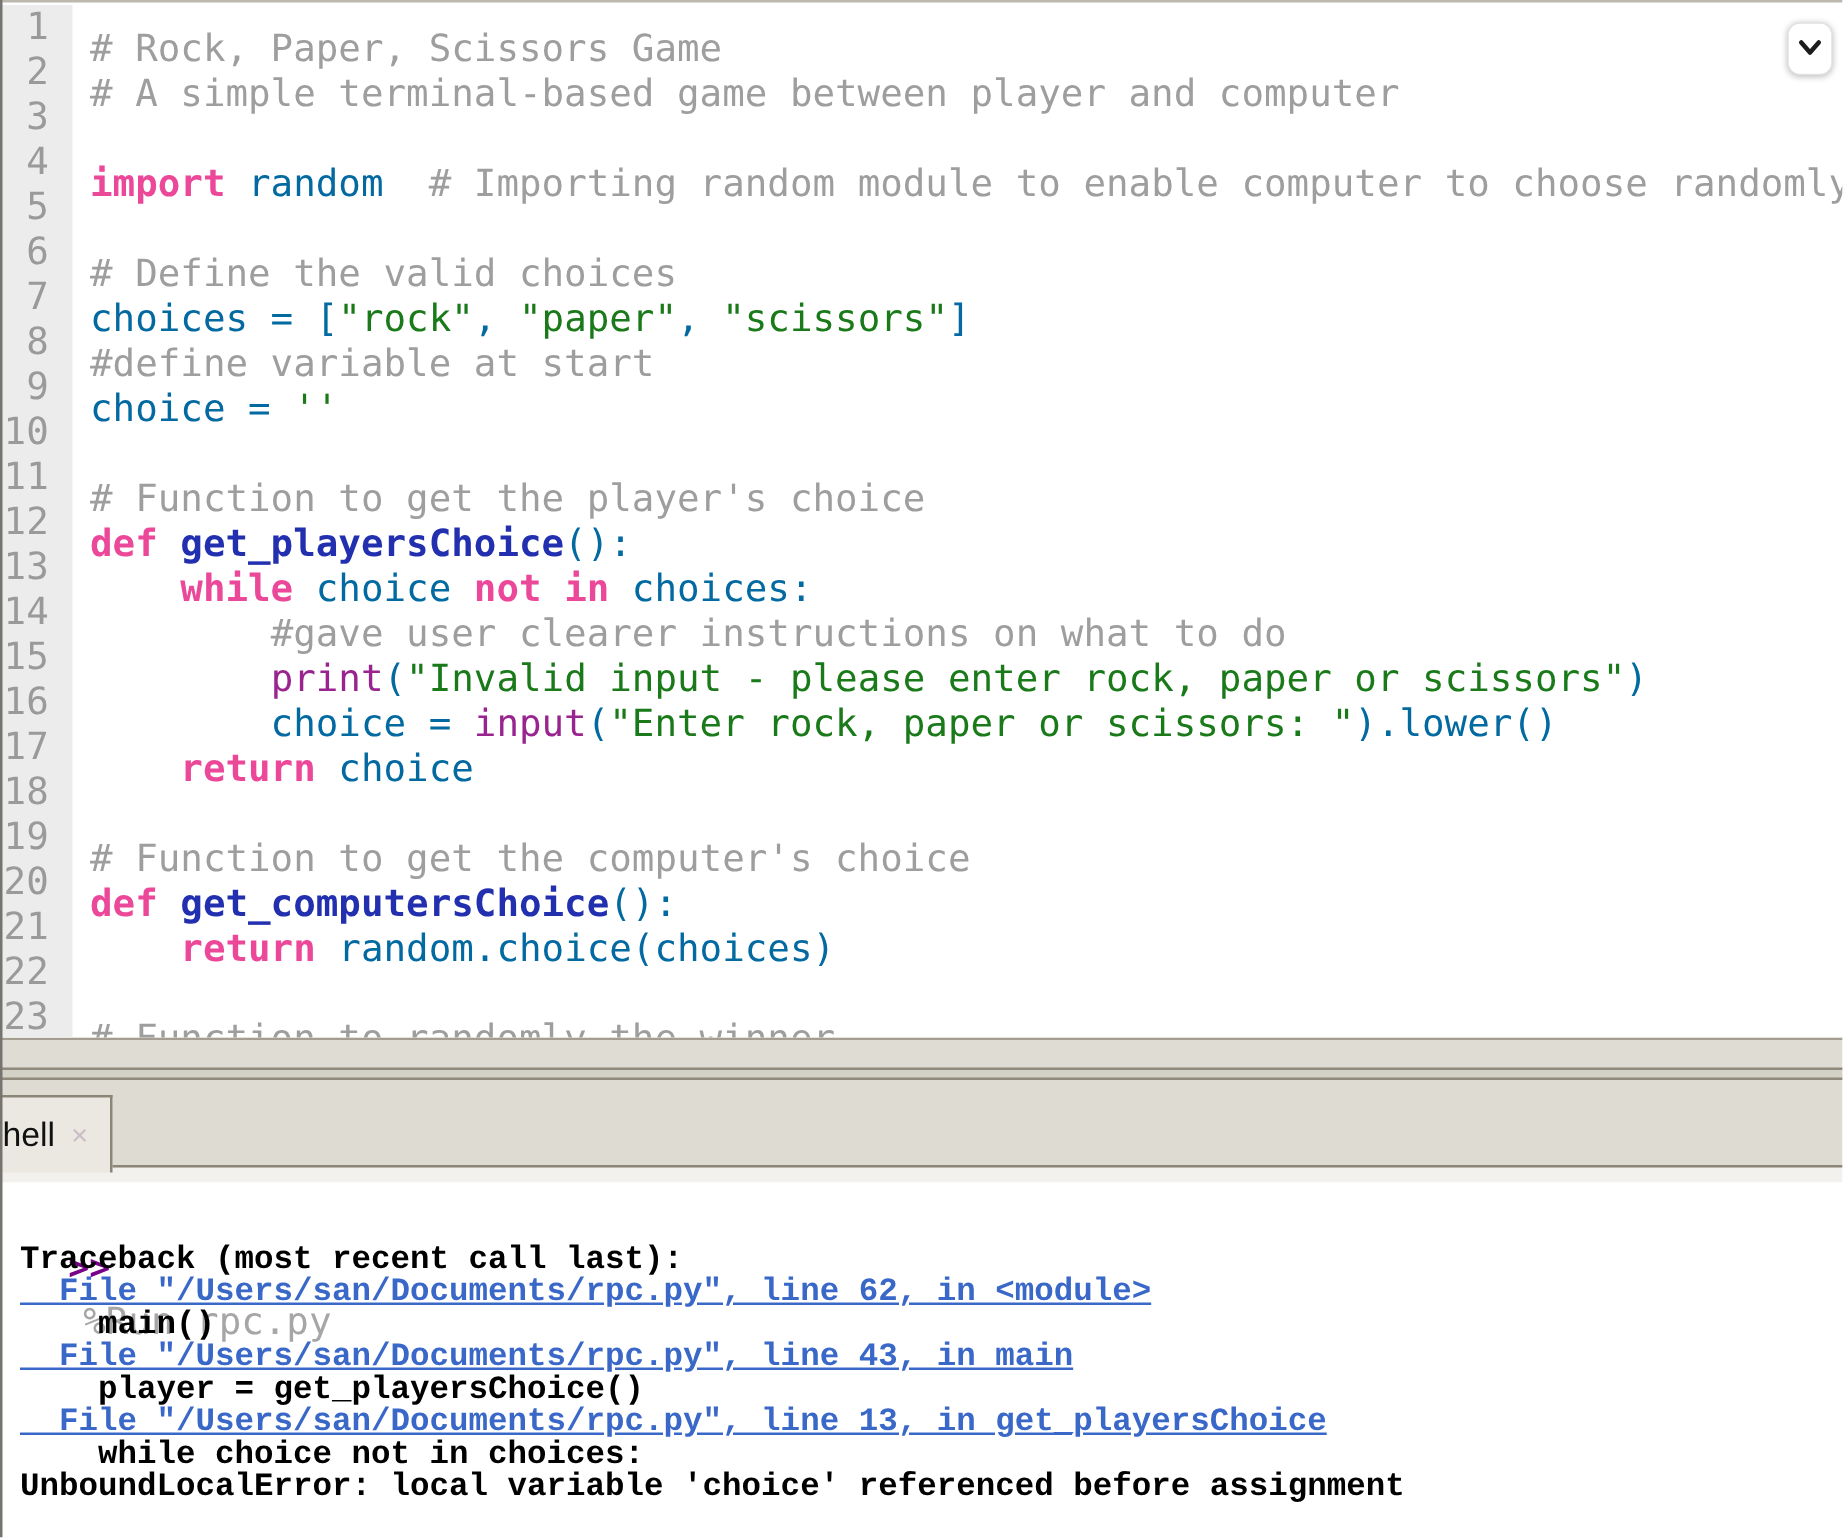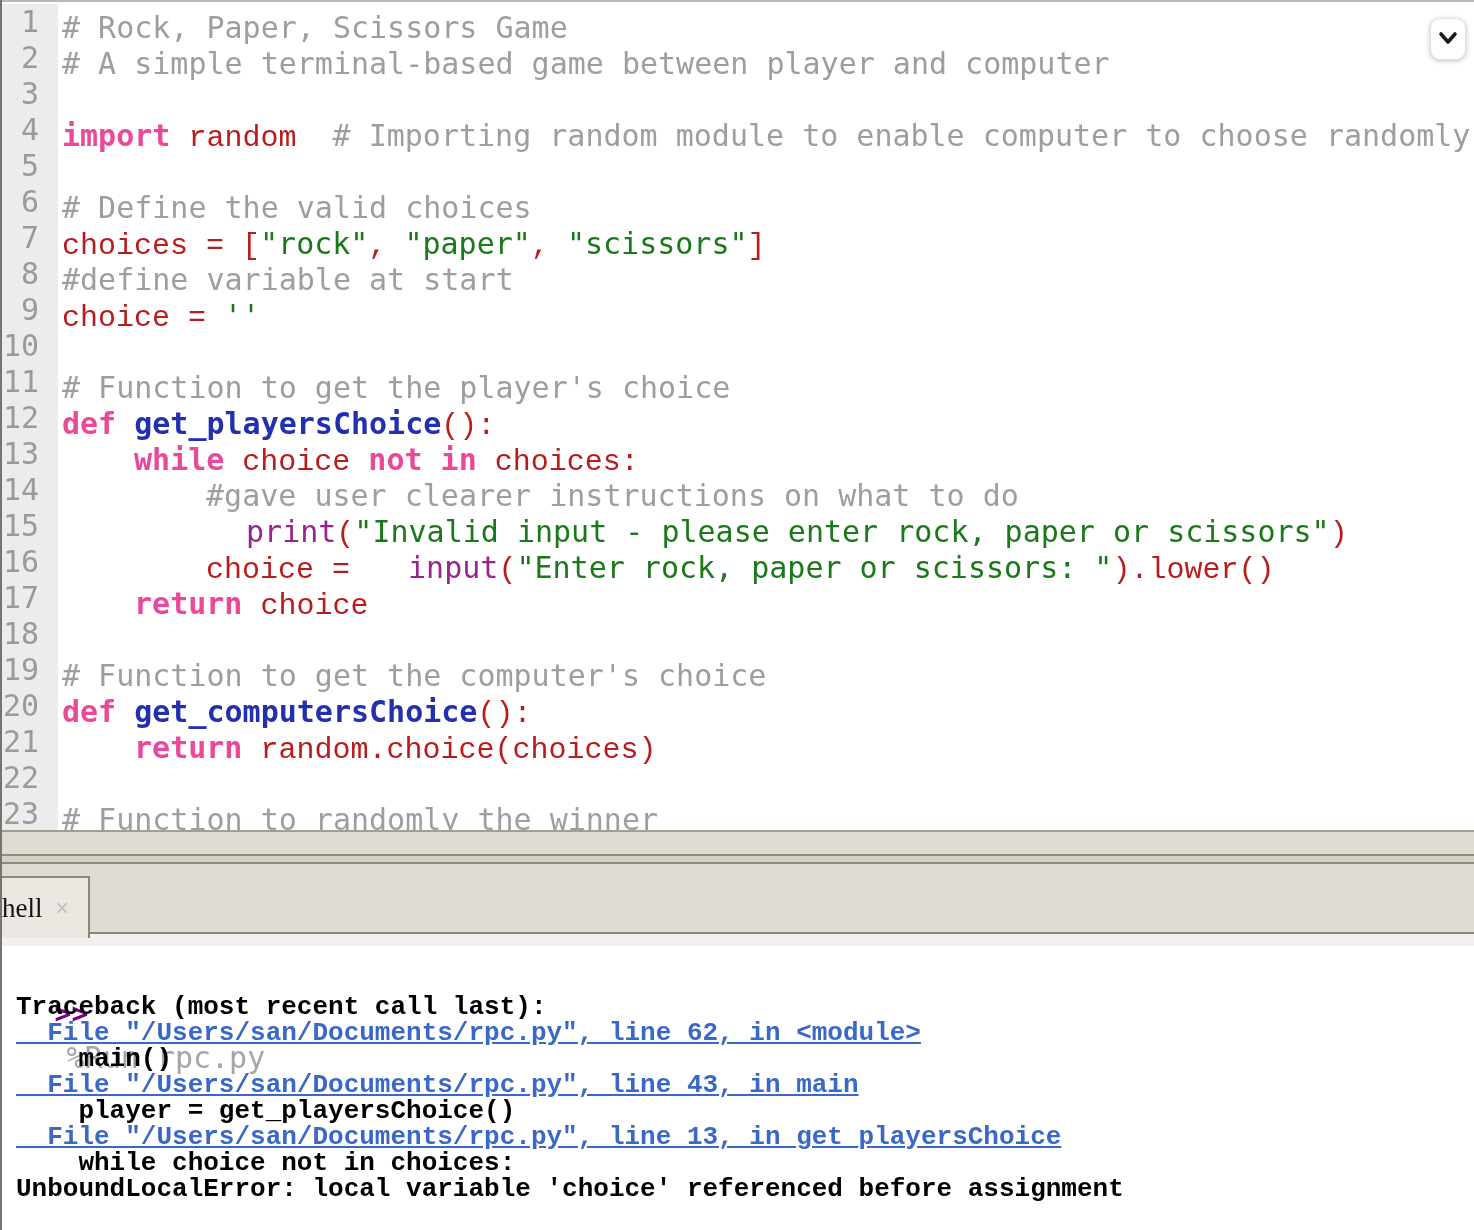--- a/index.html
+++ b/index.html
@@ -8,47 +8,47 @@
   
   body::before { content:""; position:absolute; left:0; top:0; bottom:0; width:2px; background:#75746e; z-index:50; }
 
   
   .editor { position:relative; width:1474px; height:830px; background:#ffffff;
             border-top:2px solid #bcb8ad; overflow:hidden; }
   .gutter { position:absolute; left:0; top:2px; width:58px; height:828px;
             background:#ececec; }
   .gutter .ln { height:36px; line-height:36px; font-size:30px; color:#9a9a9a;
                 text-align:right; padding-right:19px; white-space:pre; }
-  .code { position:absolute; left:58px; top:8px; right:0; height:828px; padding-left:4px; }
+  .code { position:absolute; left:58px; top:20px; right:0; height:828px; padding-left:14px; }
   .code .cl { height:36px; line-height:36px; font-size:30px; white-space:pre; color:#1a1a1a; }
-  .tok-tx { color:#b91c1c;font-family:Liberation Mono, monospace; }
+  .tok-tx { color:#0369a1; }
   .tok-cm { color:#9e9e9e; }
   .tok-kw { color:#ec4899; font-weight:bold; }
-  .tok-bi { color:#99248f;margin-left:40px; }
+  .tok-bi { color:#99248f; }
   .tok-df { color:#2230b0; font-weight:bold;text-align:center; }
   .tok-st { color:#1a7a1a; }
 
   .scroll-btn { position:absolute; top:16px; right:8px; width:36px; height:42px;
                 background:#ffffff; border:1px solid #e2e2e2; border-radius:10px;
                 box-shadow:0 1px 5px rgba(0,0,0,0.25); display:flex;
                 align-items:center; justify-content:center; cursor:pointer; z-index:60; }
 
   
   .splitter { width:1474px; height:34px; background:#dfdcd4; border-top:2px solid #a49e91; }
   .splitter .sash { margin-top:22px; height:10px;
                     border-top:2px solid #8f8a7c; border-bottom:2px solid #8f8a7c;
                     background:#d4d1c7; }
 
   
   .tabbar { position:relative; width:1474px; height:70px; background:#dedbd3;
             border-bottom:2px solid #8c8678; z-index:10; }
   .tab { position:absolute; left:-16px; top:12px; width:106px; height:62px;
          background:#eae8e1; border:2px solid #8c8678; border-bottom:none;
          display:flex; align-items:center; padding-left:16px; z-index:20; cursor:pointer; }
-  .tab-label { font-family:Liberation Serif, serif; font-size:27px; color:#111111; }
+  .tab-label { font-family:Liberation Sans, sans-serif; font-size:27px; color:#111111; }
   .tab-close { margin-left:13px; font-family:"Liberation Sans", sans-serif;
                font-size:23px; color:#c9bcc7; cursor:pointer; line-height:1; }
 
   .shell-gap { width:1474px; height:12px; background:#f2f1ed; }
 
   
   .shell { position:relative; width:1474px; height:282px; background:#ffffff;
            padding:8px 0 0 16px; overflow:hidden; }
   .prompt-line { height:40px; line-height:40px; white-space:pre; }
   .prompt { font-size:28px; font-weight:bold; color:#770088; }

